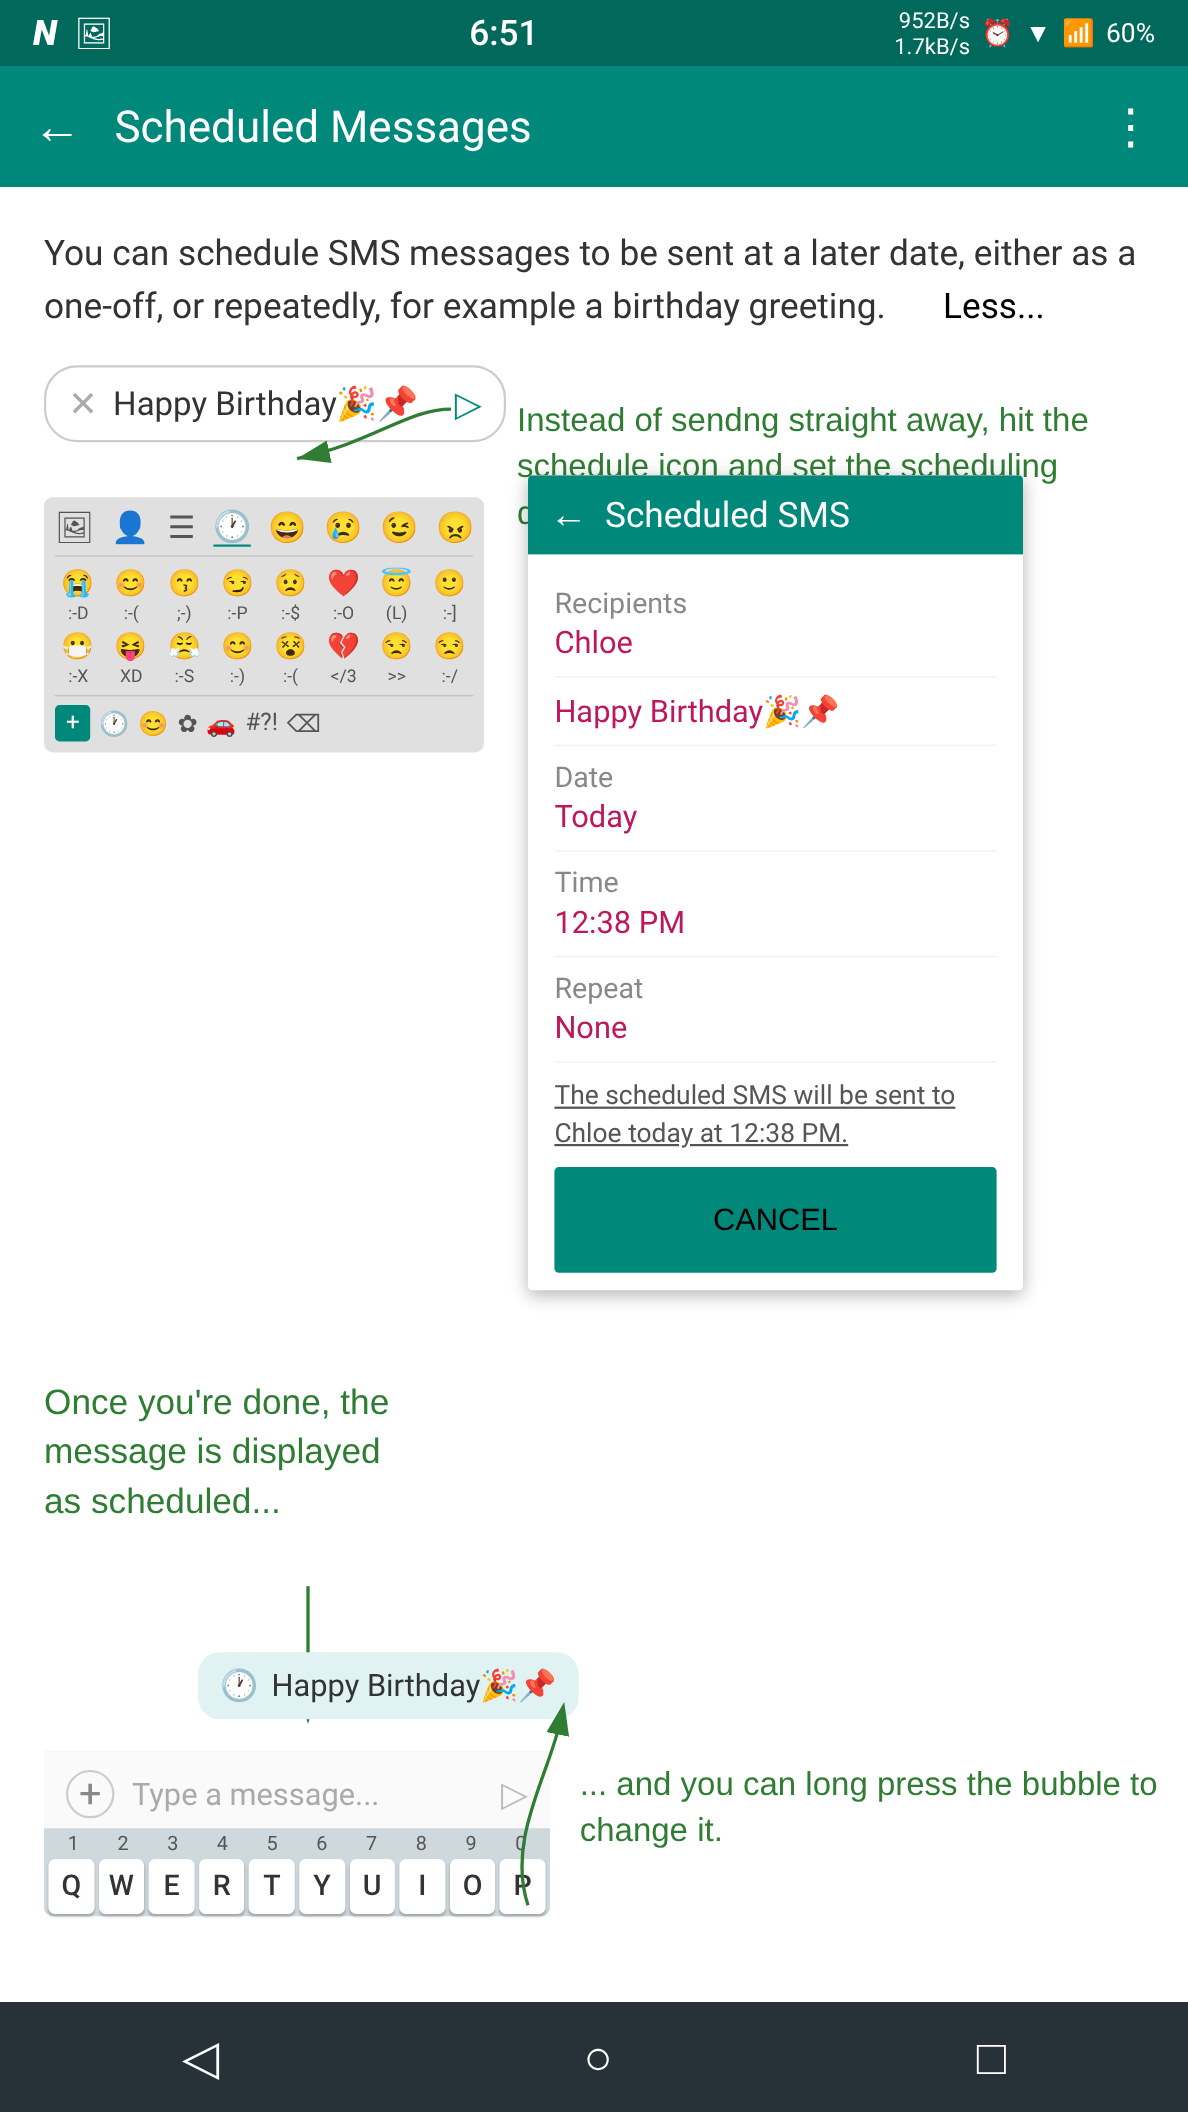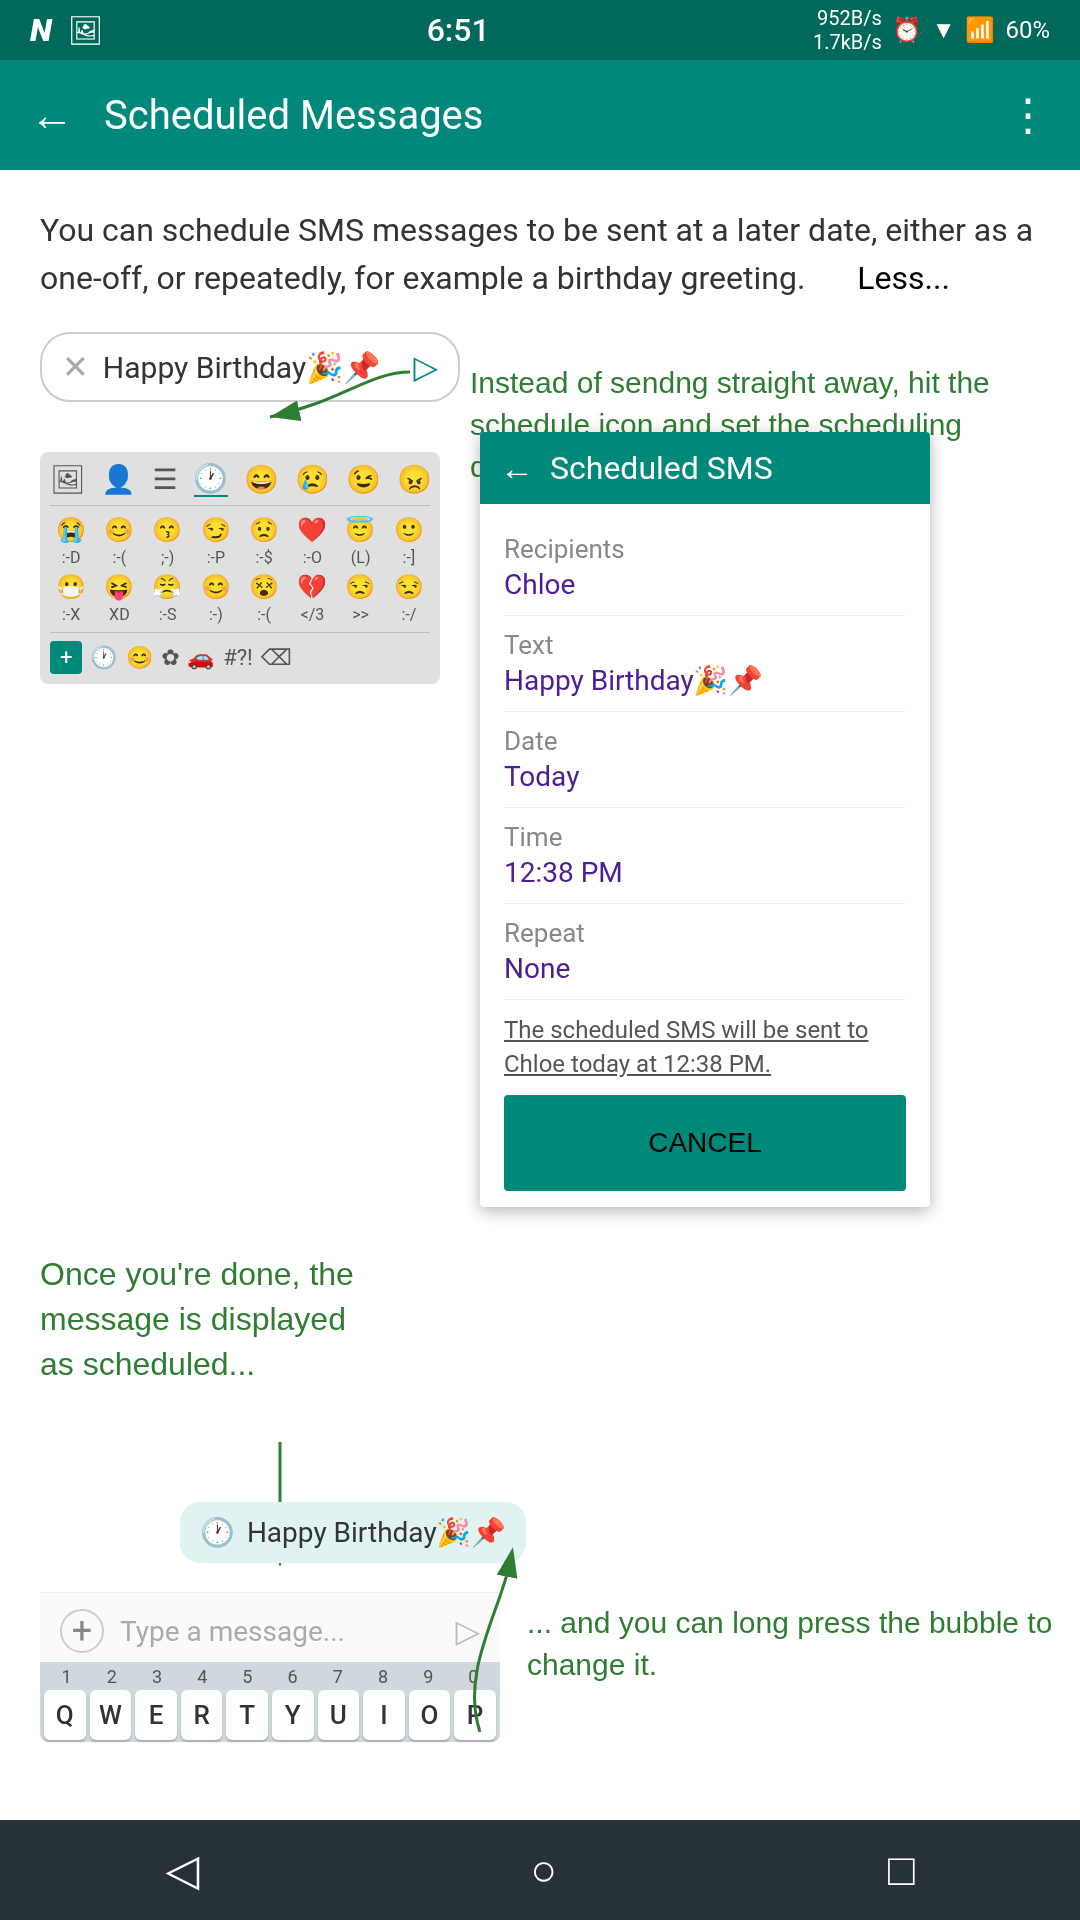--- a/index.html
+++ b/index.html
@@ -209,21 +209,21 @@
       padding: 14px 0;
       border-bottom: 1px solid #eee;
     }
     .sched-row-label {
       font-size: 26px;
       color: #888;
       margin-bottom: 4px;
     }
     .sched-row-value {
       font-size: 28px;
-      color: #4c1d95;
+      color: #be185d;
     }
     .sched-note {
       font-size: 24px;
       color: #555;
       margin: 14px 0;
       line-height: 1.4;
       text-decoration: underline;
     }
     .sched-buttons {
       display: flex;
@@ -515,21 +515,20 @@
       <div class="sched-dialog-header">
         <span class="sched-dialog-back">←</span>
         <span class="sched-dialog-title">Scheduled SMS</span>
       </div>
       <div class="sched-dialog-body">
         <div class="sched-row">
           <div class="sched-row-label">Recipients</div>
           <div class="sched-row-value">Chloe</div>
         </div>
         <div class="sched-row">
-          <div class="sched-row-label">Text</div>
           <div class="sched-row-value">Happy Birthday🎉📌</div>
         </div>
         <div class="sched-row">
           <div class="sched-row-label">Date</div>
           <div class="sched-row-value">Today</div>
         </div>
         <div class="sched-row">
           <div class="sched-row-label">Time</div>
           <div class="sched-row-value">12:38 PM</div>
         </div>

